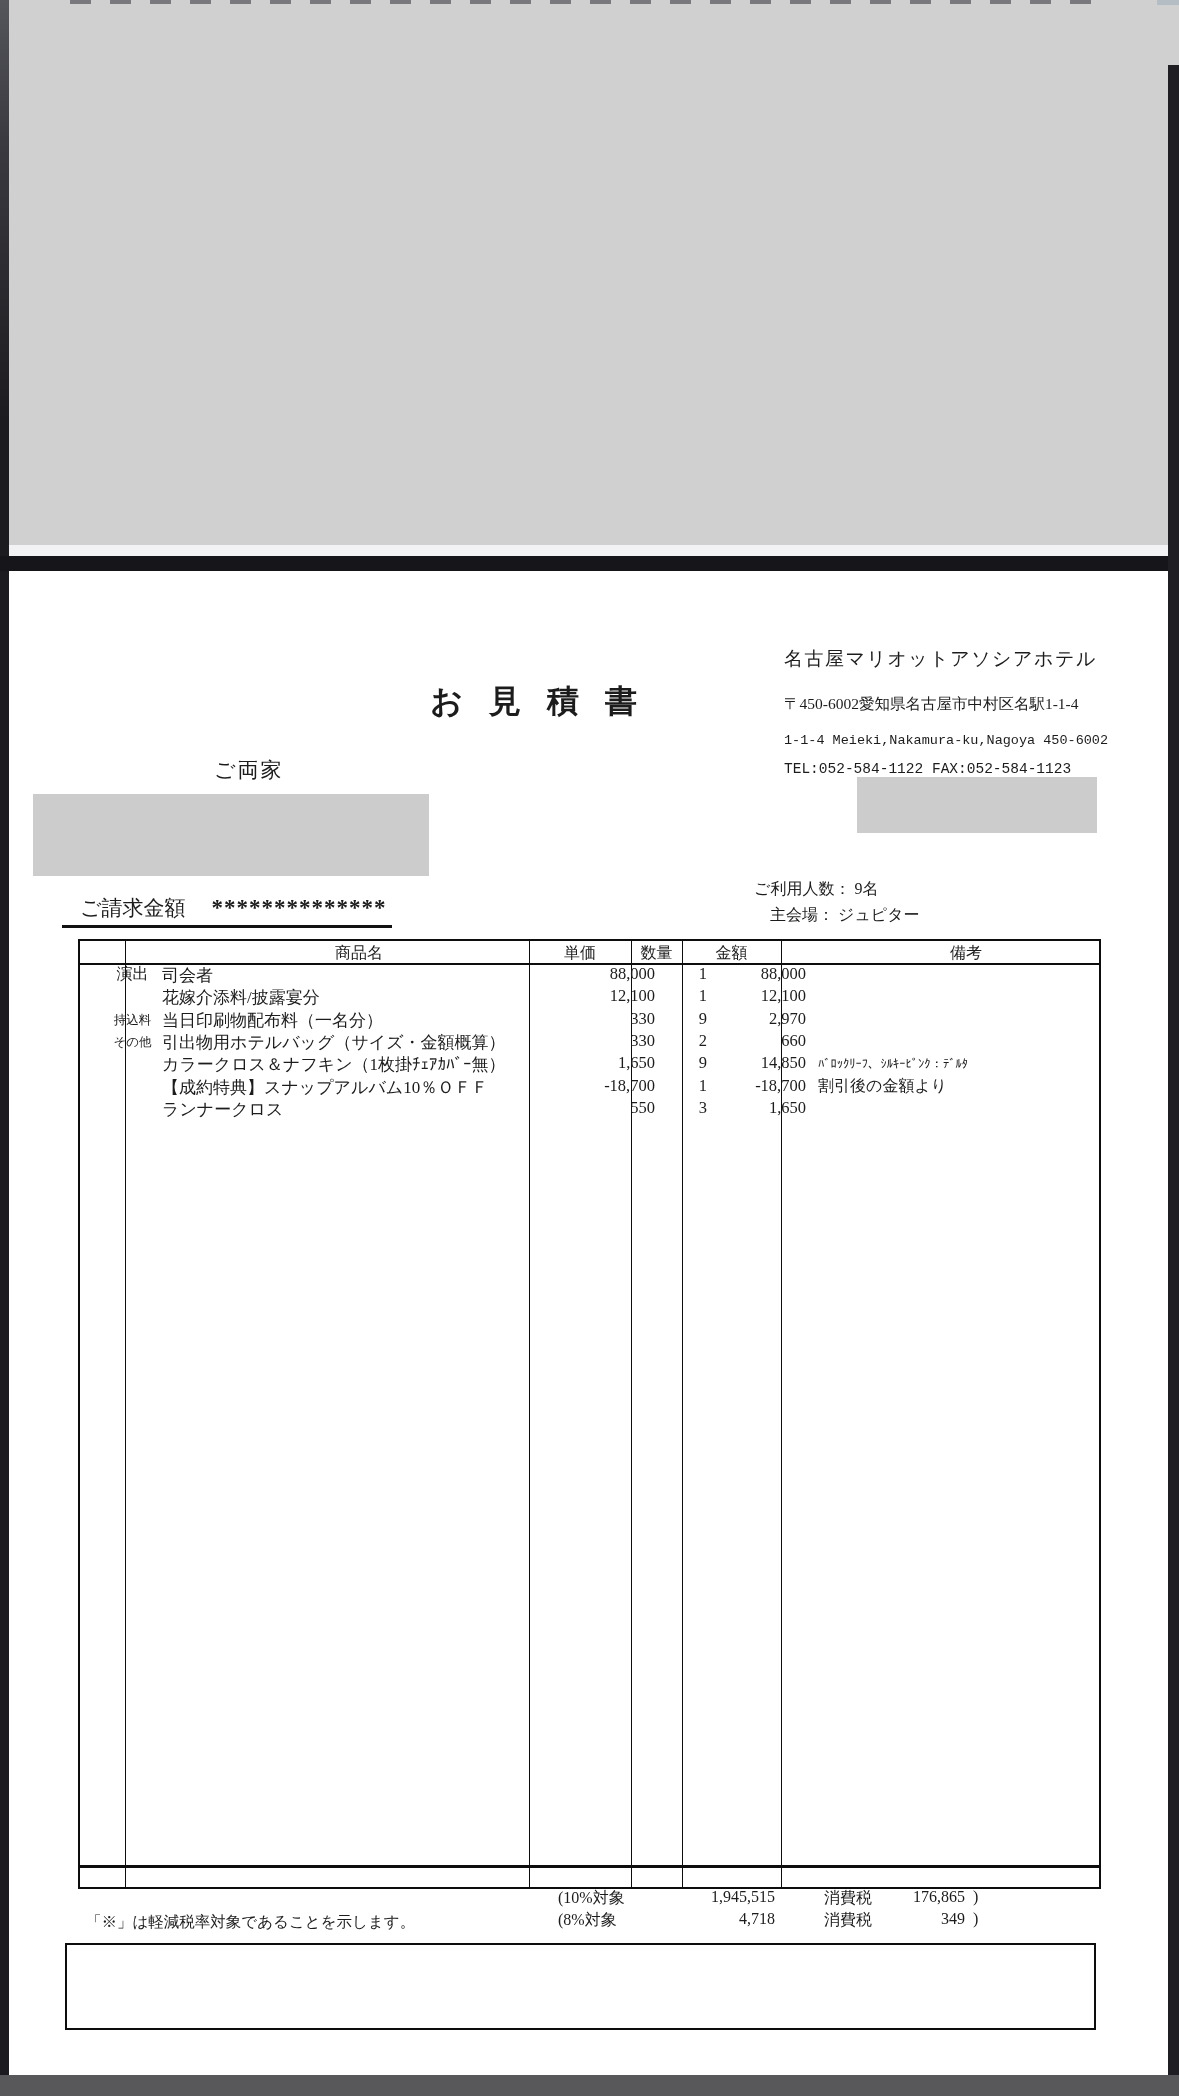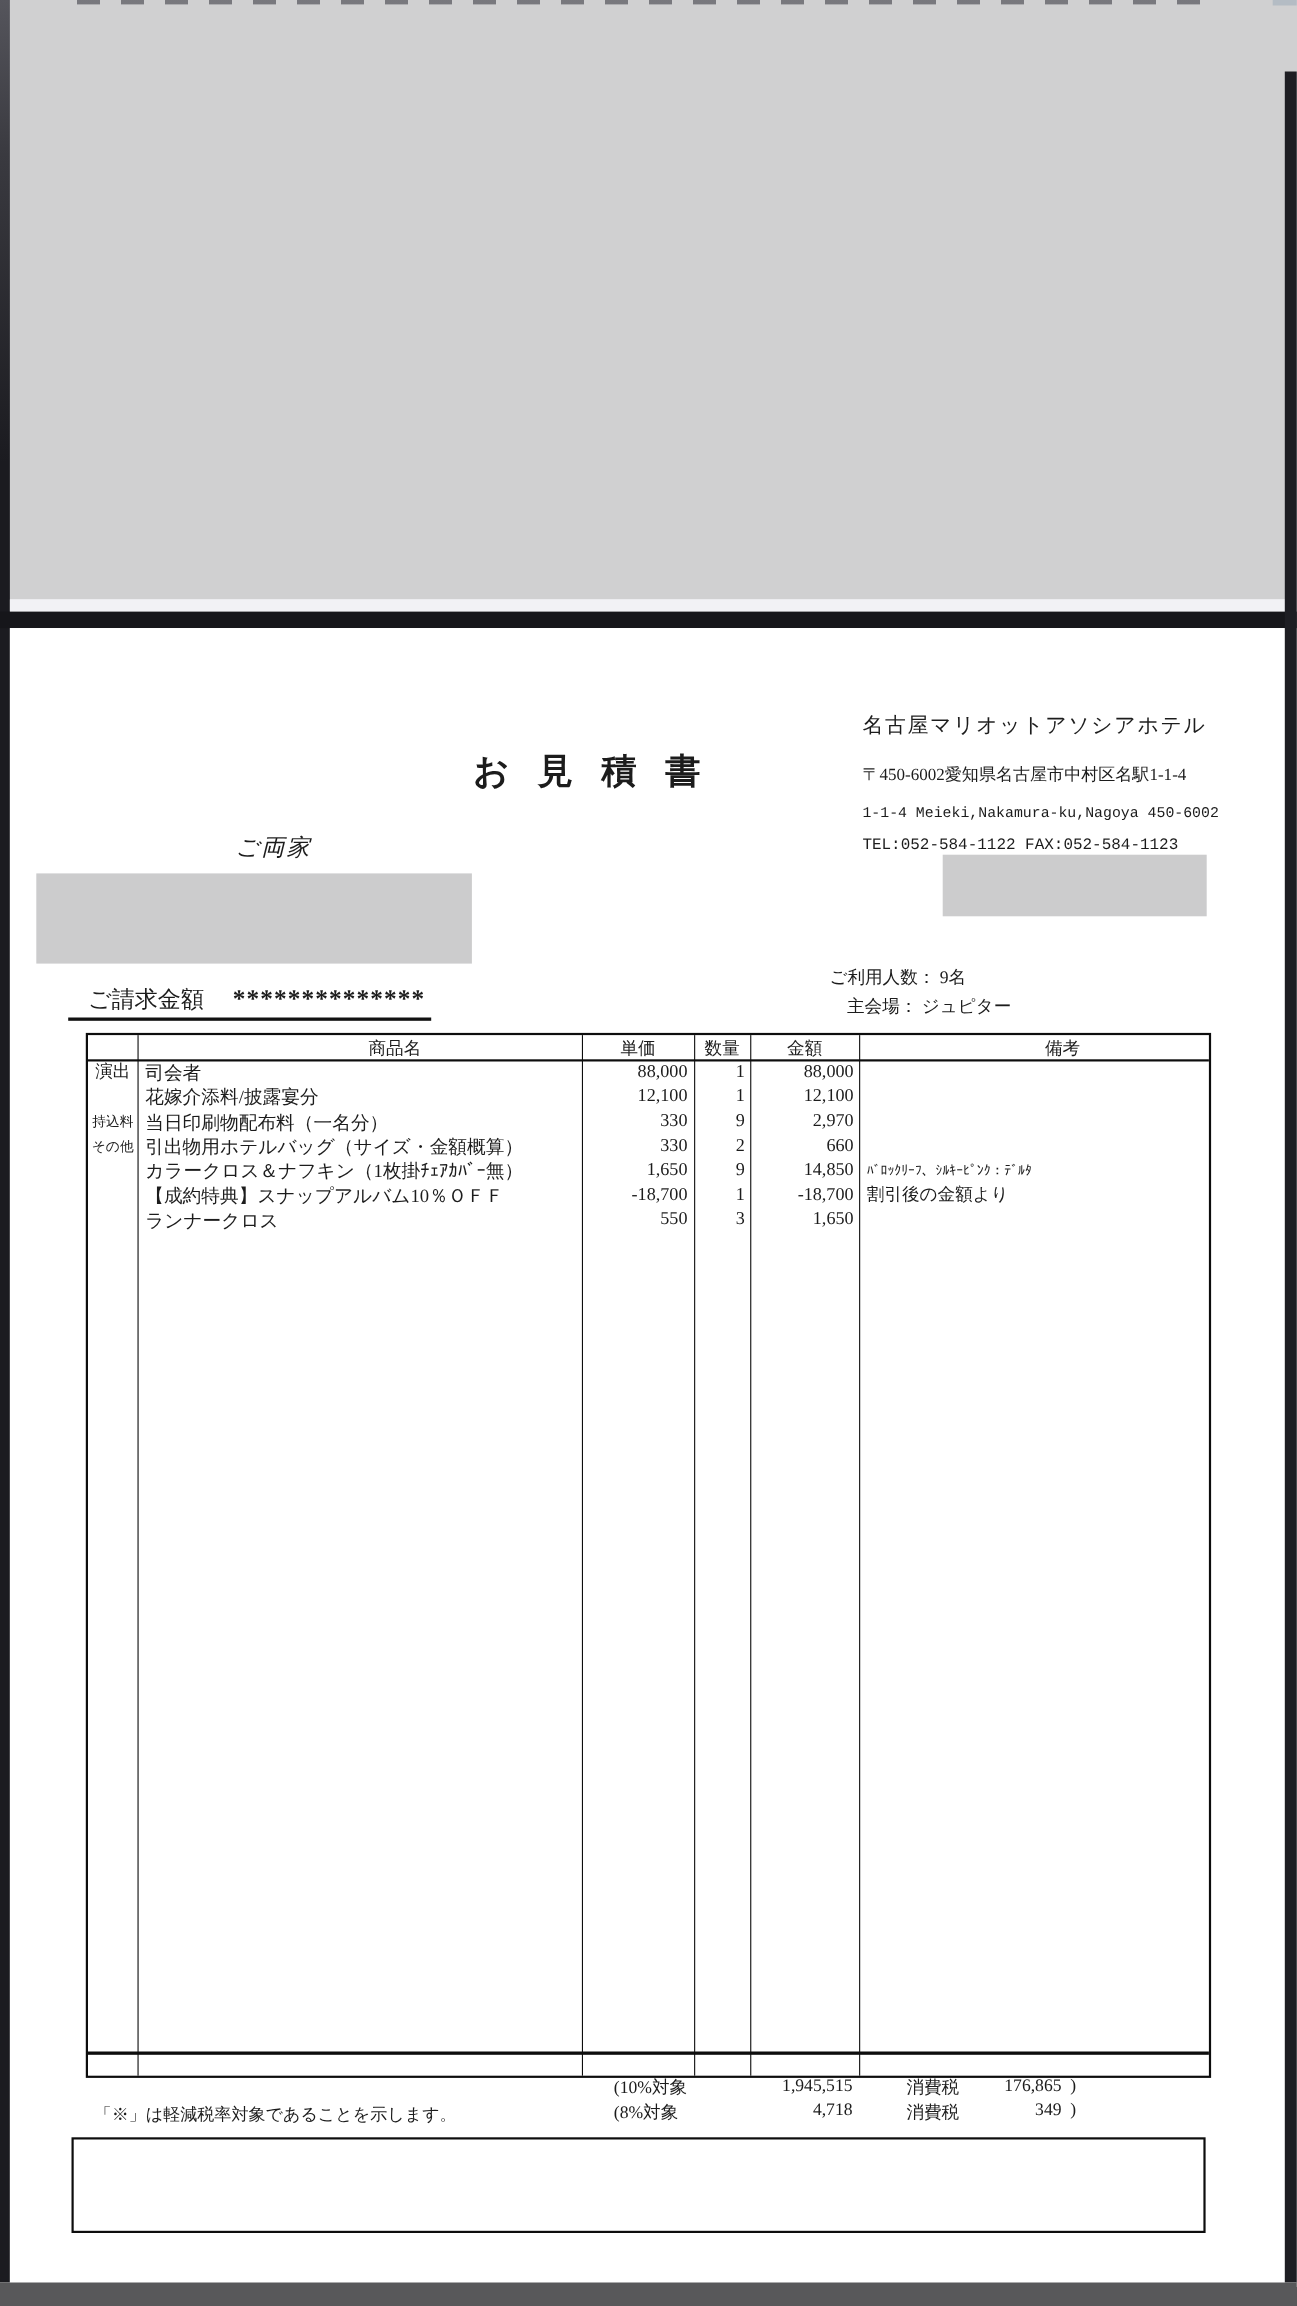--- a/index.html
+++ b/index.html
@@ -16,21 +16,21 @@
       background:linear-gradient(180deg,#55555c 0,#3a3a40 140px,#1b1b20 420px,#1b1b20 100%);}
   .page1-bottom{left:9px;top:545px;width:1161px;height:11px;background:#f2f2f5;}
   .page-gap{left:0;top:556px;width:1179px;height:15px;background:#16161a;}
   .page2{left:9px;top:571px;width:1159px;height:1504px;background:#ffffff;}
   .right-strip{left:1168px;top:65px;width:11px;height:2010px;background:#1e1e23;}
   .bottom-bar{left:0;top:2075px;width:1179px;height:21px;background:#58585a;}
 
   
   .doc-title{left:378px;top:680px;width:320px;text-align:center;font-size:32px;font-weight:bold;
              letter-spacing:9px;white-space:nowrap;}
-  .recipient{left:214px;top:756px;font-size:21px;letter-spacing:2px;font-style:italic;}
+  .recipient{left:214px;top:756px;font-size:21px;letter-spacing:2px;}
   .redaction-a{left:33px;top:794px;width:396px;height:82px;background:#cccccd;}
   .hotel-name{left:784px;top:646px;font-size:19px;letter-spacing:1.5px;white-space:nowrap;}
   .hotel-addr-jp{left:784px;top:694px;font-size:15.5px;white-space:nowrap;text-align:right;}
   .hotel-addr-en{left:784px;top:733px;font-size:13.5px;white-space:nowrap;
                  font-family:"Liberation Mono","DejaVu Sans Mono",monospace;}
   .hotel-tel{left:784px;top:761px;font-size:14.5px;white-space:nowrap;
              font-family:"Liberation Mono","DejaVu Sans Mono",monospace;}
   .redaction-b{left:857px;top:777px;width:240px;height:56px;background:#cccccd;}
   .guests{left:754px;top:879px;font-size:16px;white-space:nowrap;}
   .venue{left:770px;top:905px;font-size:16px;white-space:nowrap;}
@@ -43,21 +43,21 @@
          box-sizing:border-box;background:transparent;}
   .vline{position:absolute;top:0;bottom:0;width:1px;background:#0d0d0d;}
   .v1{left:45px;} .v2{left:449px;} .v3{left:551px;} .v4{left:602px;} .v5{left:701px;}
   .hline-header{position:absolute;left:0;right:0;top:22px;height:2px;background:#0d0d0d;}
   .hline-total{position:absolute;left:0;right:0;top:924px;height:3px;background:#0d0d0d;}
   .th{position:absolute;top:2px;font-size:16px;text-align:center;white-space:nowrap;}
   .th-item{left:45px;width:404px;margin-left:32px;} .th-unit{left:449px;width:102px;}
   .th-qty{left:551px;width:51px;}  .th-amt{left:602px;width:99px;}
   .th-rem{left:728px;width:316px;}
   .row{position:absolute;left:0;width:100%;height:22px;}
-  .c{position:absolute;top:1px;white-space:nowrap;}
+  .c{position:absolute;top:1px;white-space:nowrap;margin-left:30px;}
   .c-cat{left:0;width:45px;text-align:center;font-size:12.5px;top:4px;}
   .c-cat.big{font-size:16px;top:1px;}
   .c-item{left:52px;font-size:17px;}
   .c-unit{left:449px;width:96px;text-align:right;font-size:16.5px;}
   .c-qty{left:551px;width:46px;text-align:right;font-size:16.5px;}
   .c-amt{left:602px;width:94px;text-align:right;font-size:16.5px;}
   .c-rem{left:708px;font-size:16px;}
   .c-rem.small{font-size:12.5px;top:5px;}
   .total-row{position:absolute;left:0;top:928px;width:100%;height:20px;}
   .t-label{left:45px;width:404px;text-align:center;font-size:17px;letter-spacing:2px;}

